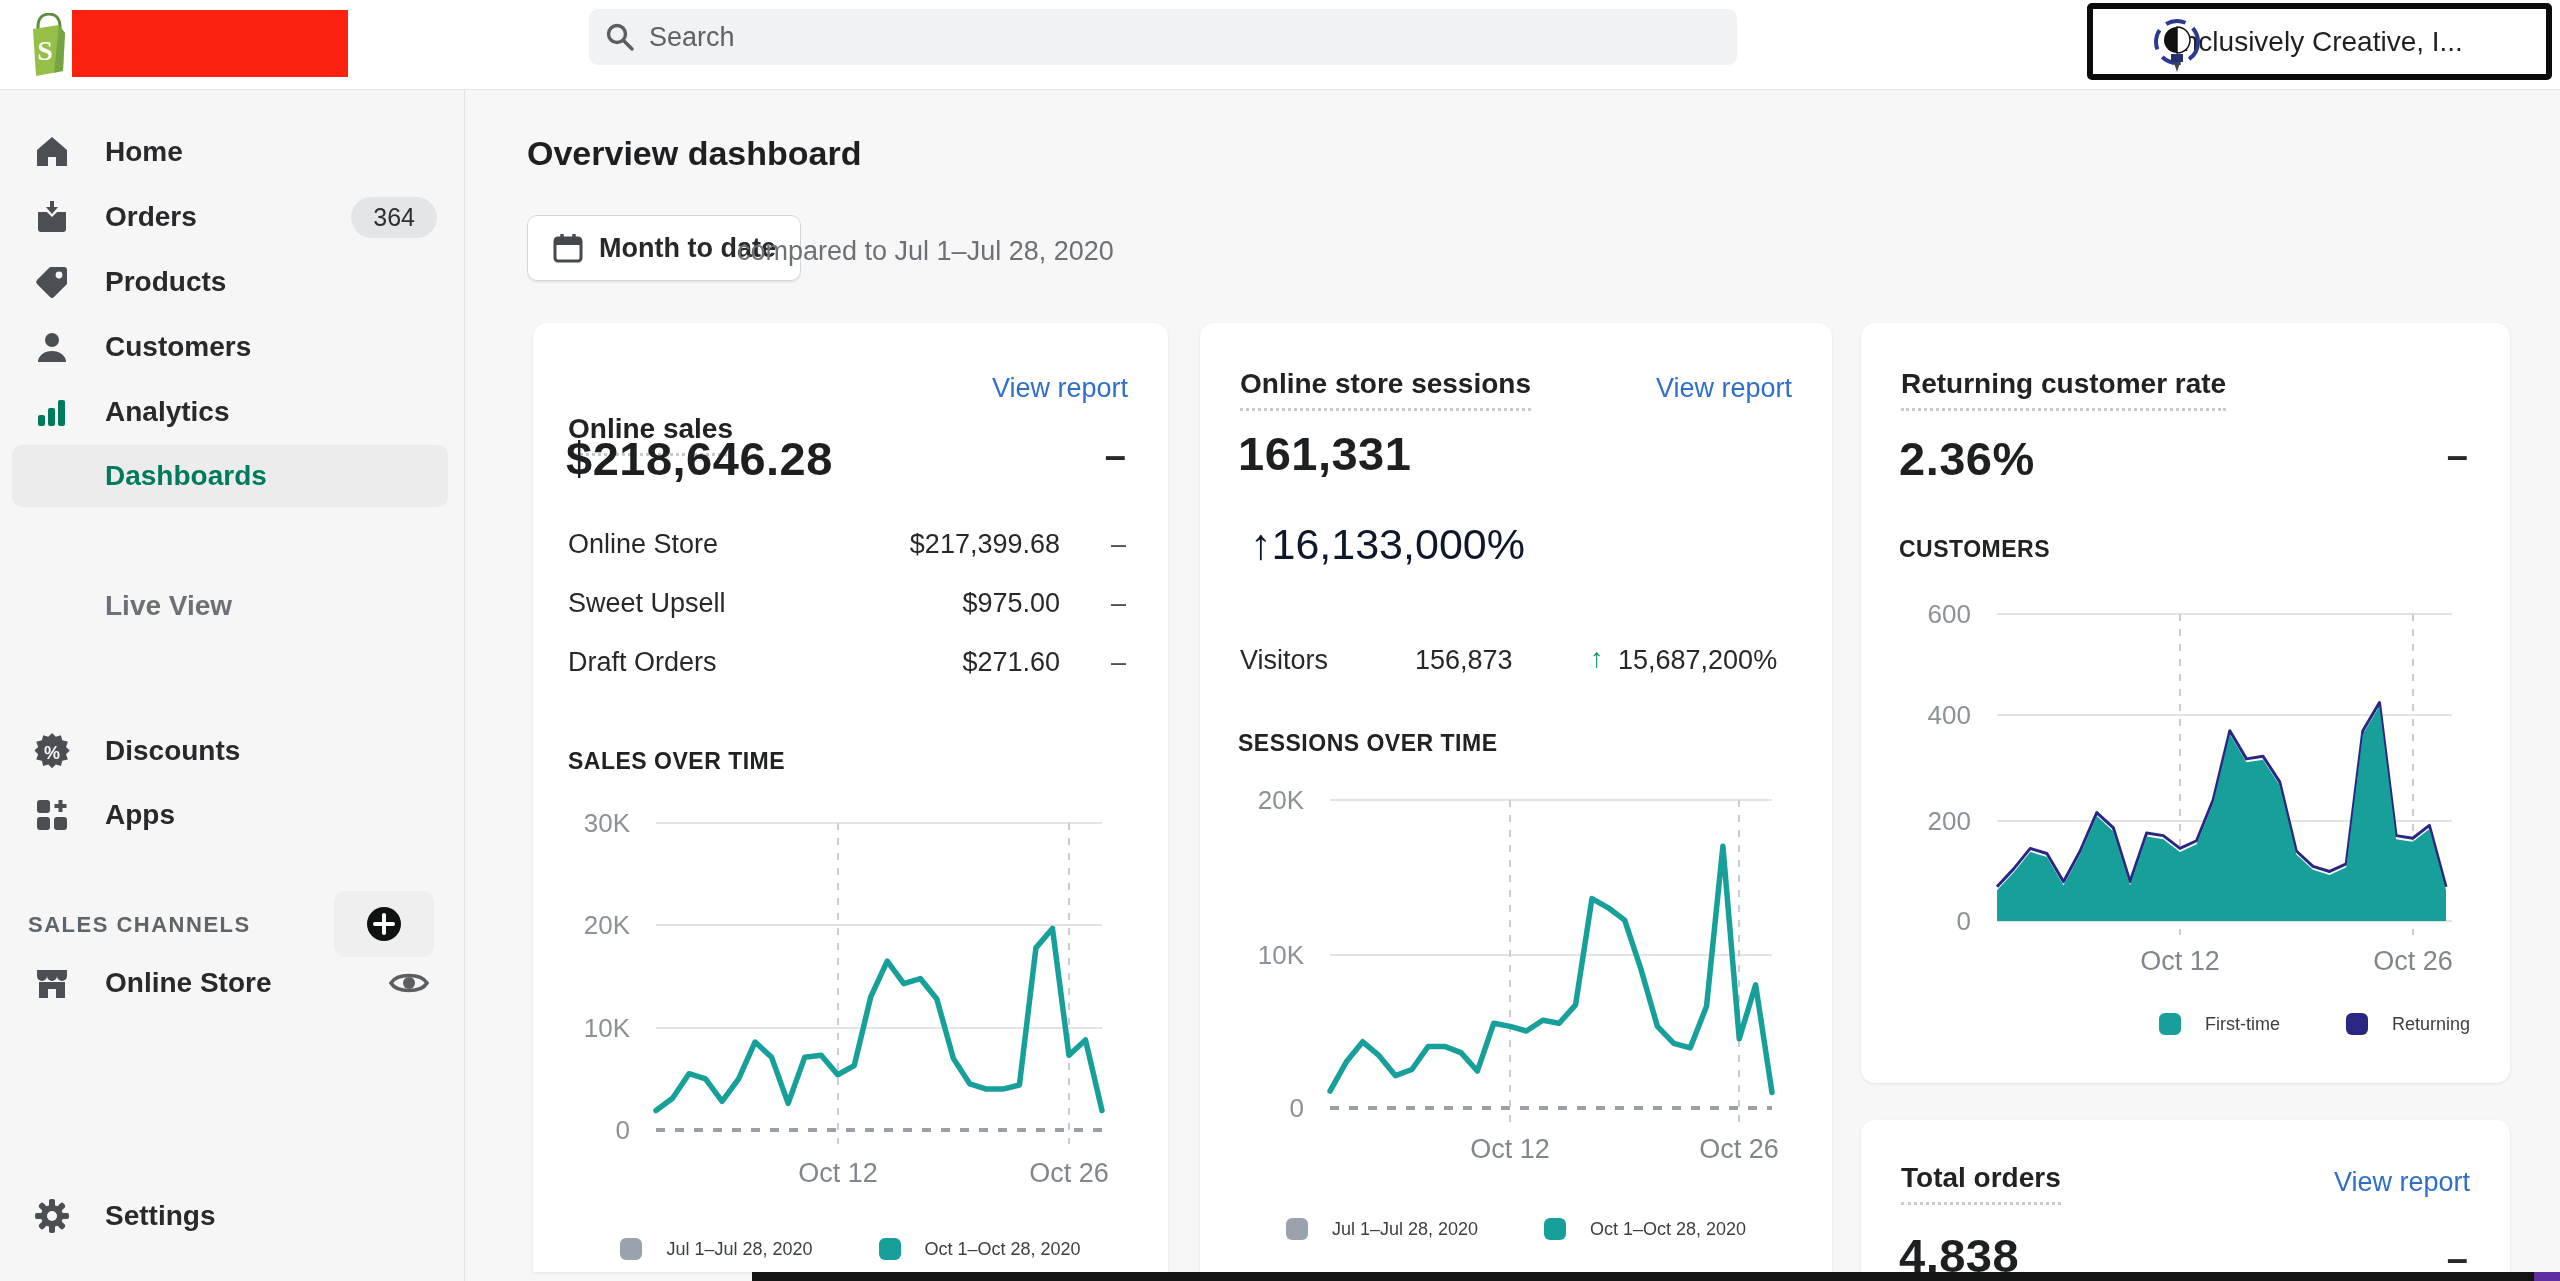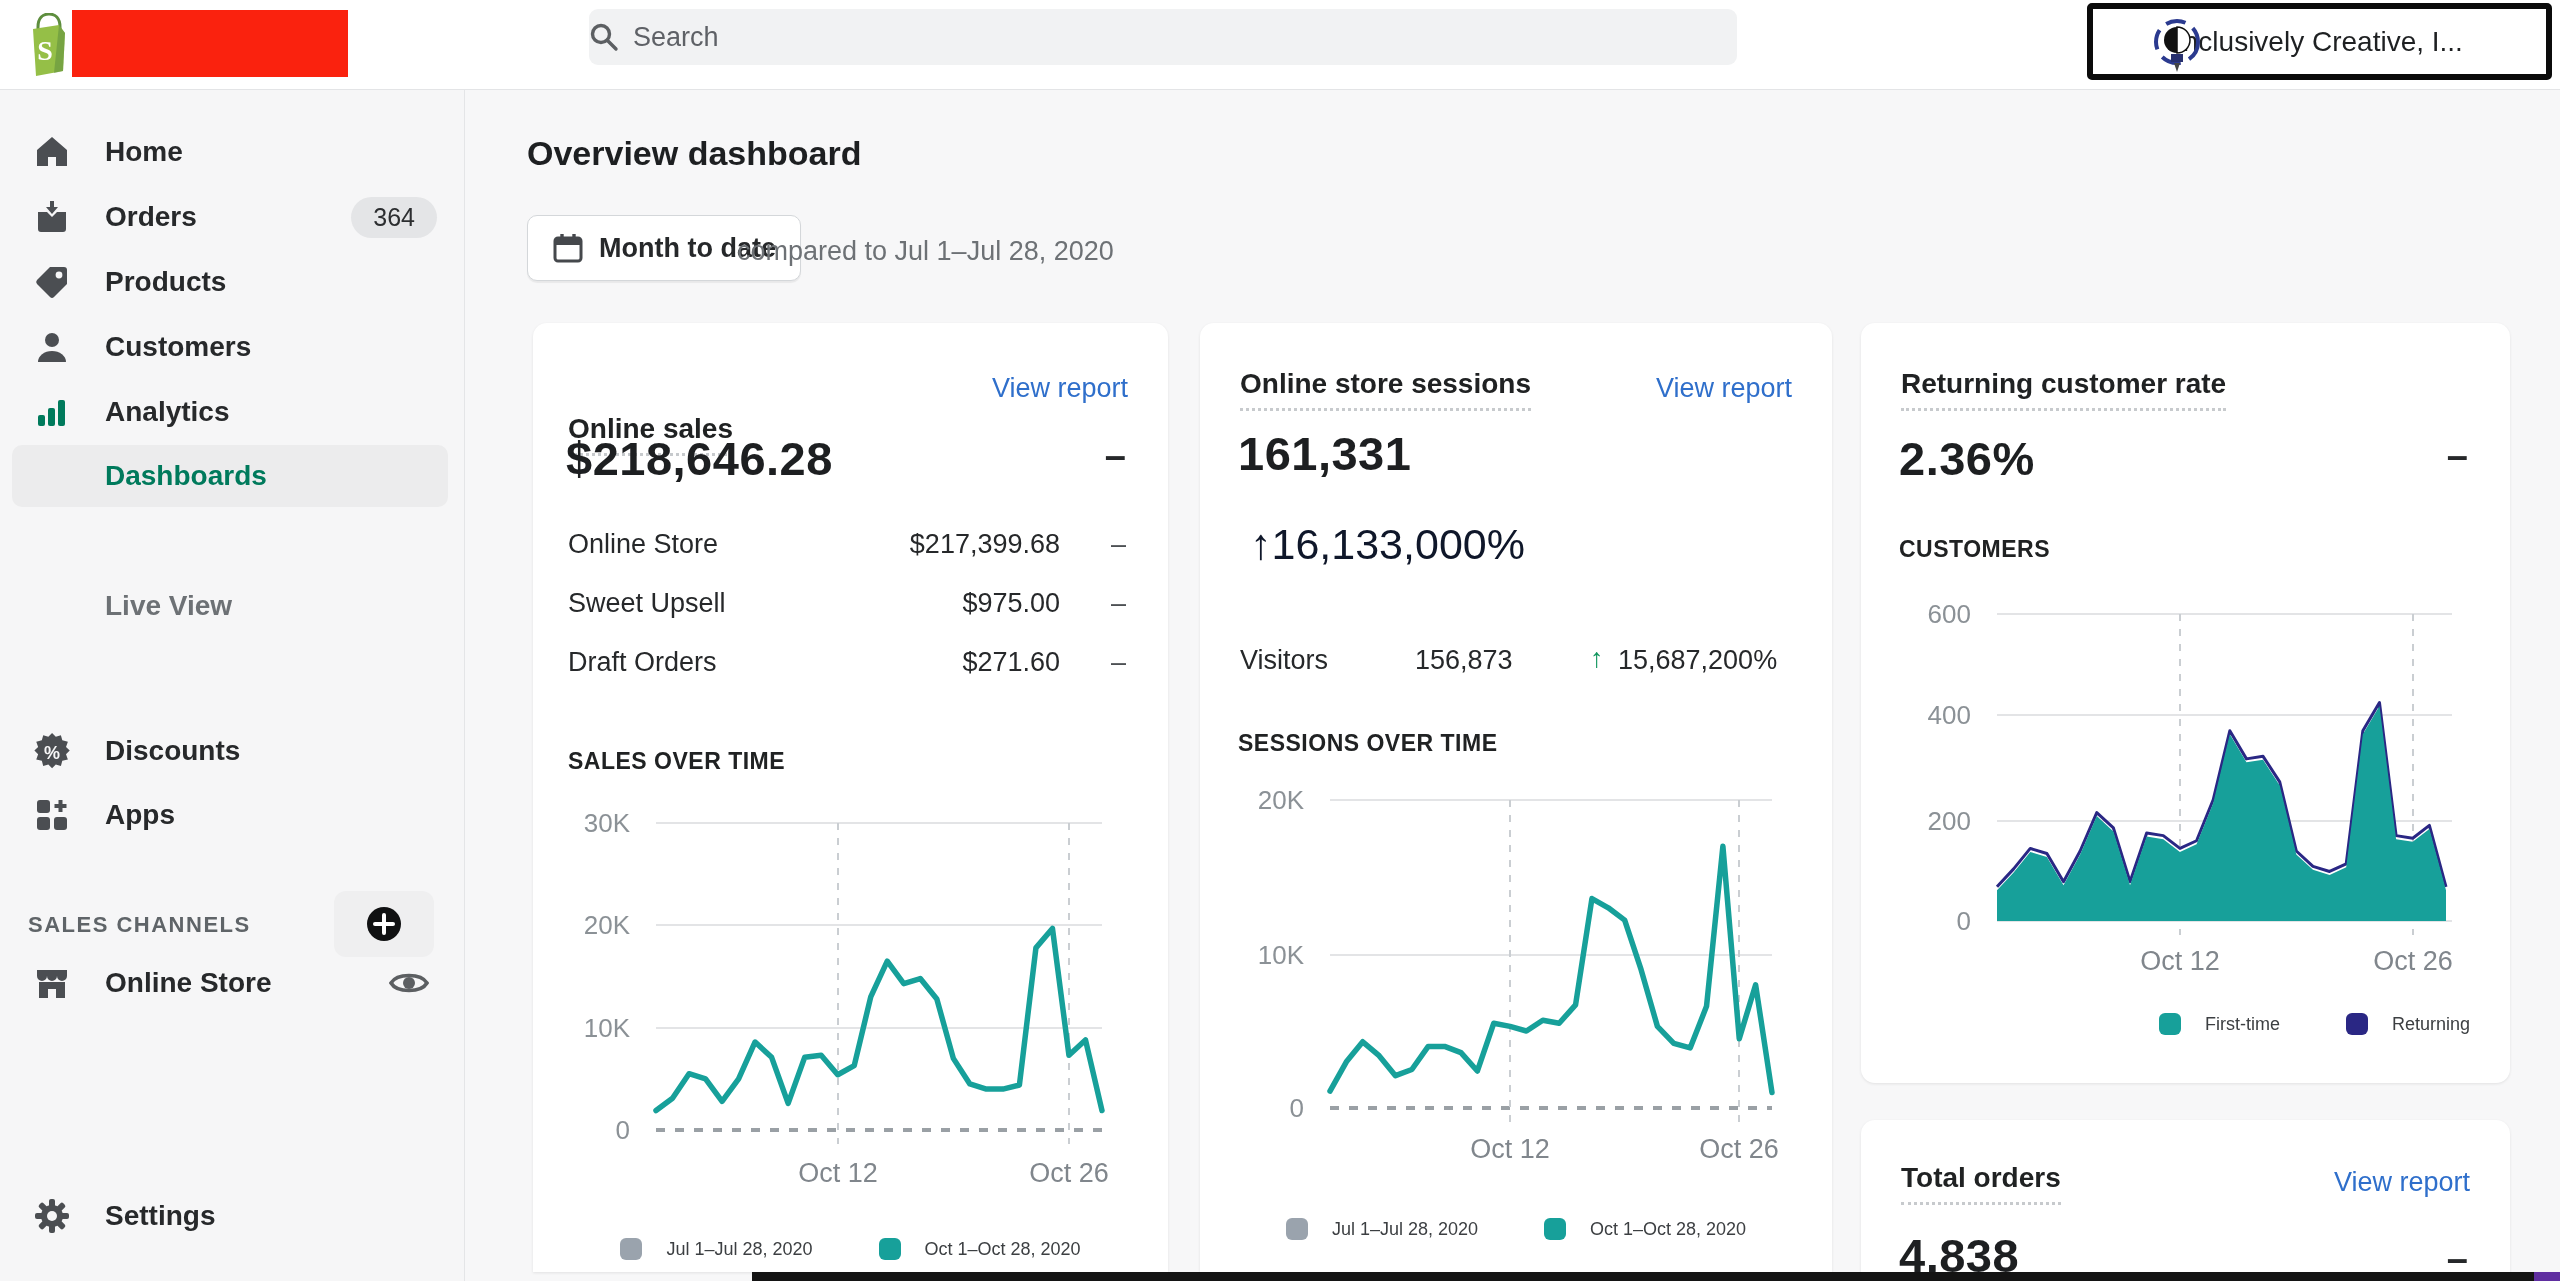--- a/index.html
+++ b/index.html
@@ -6,21 +6,21 @@
   html,body { width:2560px; height:1281px; overflow:hidden; background:#f7f7f8;
     font-family:"Liberation Sans", sans-serif; color:#202223; }
   .abs { position:absolute; }
 
   
   .topbar { position:absolute; left:0; top:0; width:2560px; height:90px; background:#ffffff;
     border-bottom:1px solid #e3e4e6; z-index:30; }
   .shop-logo { position:absolute; left:30px; top:13px; width:38px; height:64px; }
   .red-block { position:absolute; left:72px; top:10px; width:276px; height:67px; background:#fa220e; }
   .searchbox { position:absolute; left:589px; top:9px; width:1148px; height:56px; background:#f1f2f3;
-    border-radius:9px; display:flex; align-items:center; padding-left:0; }
+    border-radius:9px; display:flex; align-items:center; padding-left:16px; }
   .searchbox .ph { color:#5e6166; font-size:27px; margin-left:14px; }
   .account { position:absolute; left:2087px; top:3px; width:465px; height:77px; background:#ffffff;
     border:6px solid #0b0b0b; border-radius:5px; display:flex; align-items:center; padding-left:60px; }
   .account .name { font-size:28px; color:#1e2022; margin-left:22px; white-space:nowrap; }
 
   
   .sidebar { position:absolute; left:0; top:90px; width:465px; height:1191px; background:#f6f6f7;
     border-right:1px solid #e4e5e7; z-index:20; }
   .nav-row { position:absolute; left:0; width:465px; height:64px; display:flex; align-items:center; cursor:pointer; }
   .nav-row .ic { width:38px; height:38px; margin-left:33px; flex:0 0 38px; }

